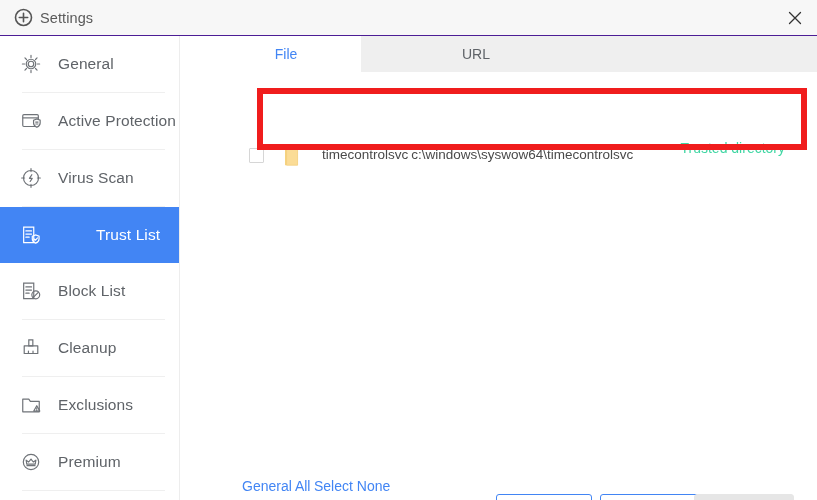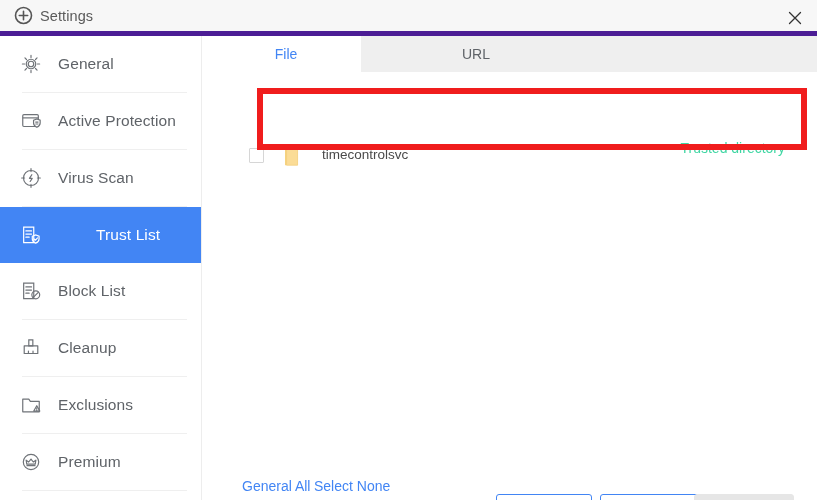--- a/index.html
+++ b/index.html
@@ -21,21 +21,21 @@
     height: 500px;
     background: #ffffff;
   }
 
   
   .titlebar {
     position: absolute;
     left: 0; top: 0;
     width: 817px; height: 36px;
     background: #f7f7f7;
-    border-bottom: 5px solid #4c1d95;
+    border-bottom: 1px solid #4c1d95;
     box-sizing: border-box;
     display: flex;
     align-items: center;
   }
   .title-left {
     display: flex;
     align-items: center;
     padding-left: 14px;
     gap: 7px;
   }
@@ -53,21 +53,21 @@
     align-items: center;
     justify-content: center;
     cursor: pointer;
   }
   .close-btn svg { display: block; }
 
   
   .sidebar {
     position: absolute;
     left: 0; top: 36px;
-    width: 202px;
+    width: 180px;
     height: 464px;
     background: #ffffff;
     border-right: 1px solid #ededed;
     box-sizing: border-box;
     overflow: hidden;
   }
   .nav-item {
     position: relative;
     height: 56px;
     display: flex;
@@ -400,20 +400,21 @@
         <span class="row-folder">
           <svg width="26" height="28" viewBox="0 0 26 28">
             <path d="M5 3 h9 l3.6 2.6 v18.6 h-12.6 z" fill="#f6d27f"></path>
             <path d="M5 3 h9 v3.1 h-9 z" fill="#fbe3a8"></path>
             <path d="M6.6 6.3 h11 v17.9 h-11 z" fill="#fbdc96"></path>
             <path d="M6.6 6.3 h11 v17.9 h-11 z" fill="none" stroke="#f2cc78" stroke-width=".6"></path>
           </svg>
         </span>
         <span class="row-text">
           <span class="row-name">timecontrolsvc</span>
+          <span class="row-path">c:\windows\syswow64\timecontrolsvc</span>
         </span>
         <span class="row-status">Trusted directory</span>
       </div>
     </div>
 
     <div class="footer">
       <span class="link-btn link-select-all">General All</span>
       <span class="link-btn link-select-none">Select None</span>
       <div class="btn btn-add-file">Add File</div>
       <div class="btn btn-add-dir">Add Directory</div>

